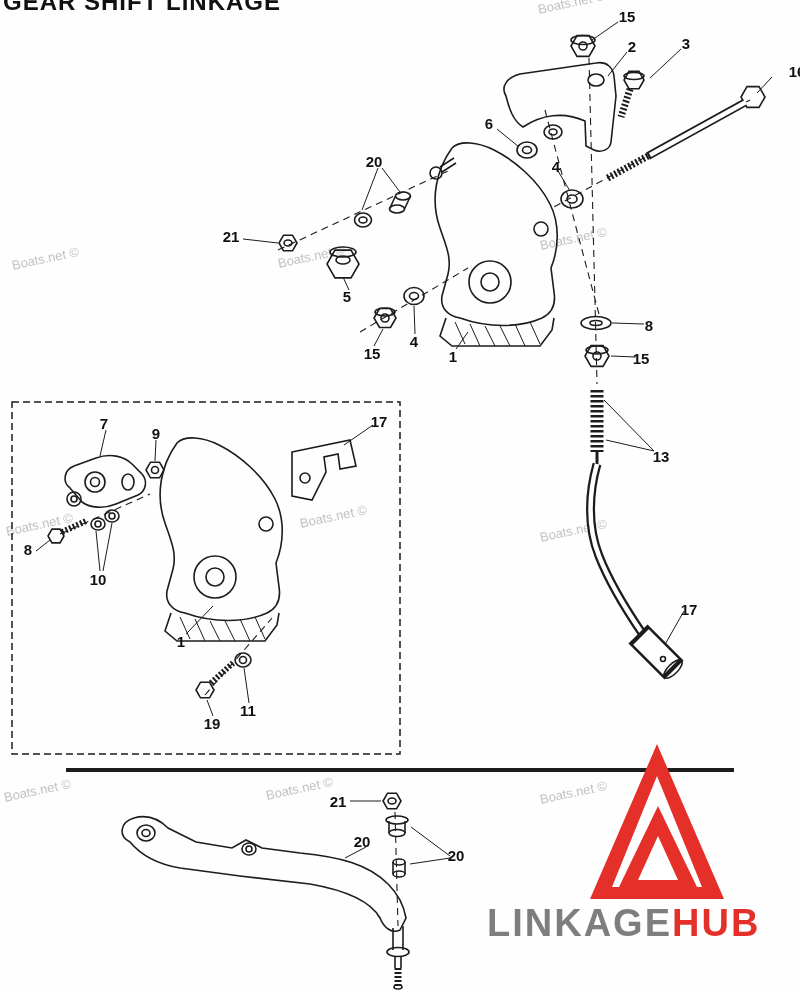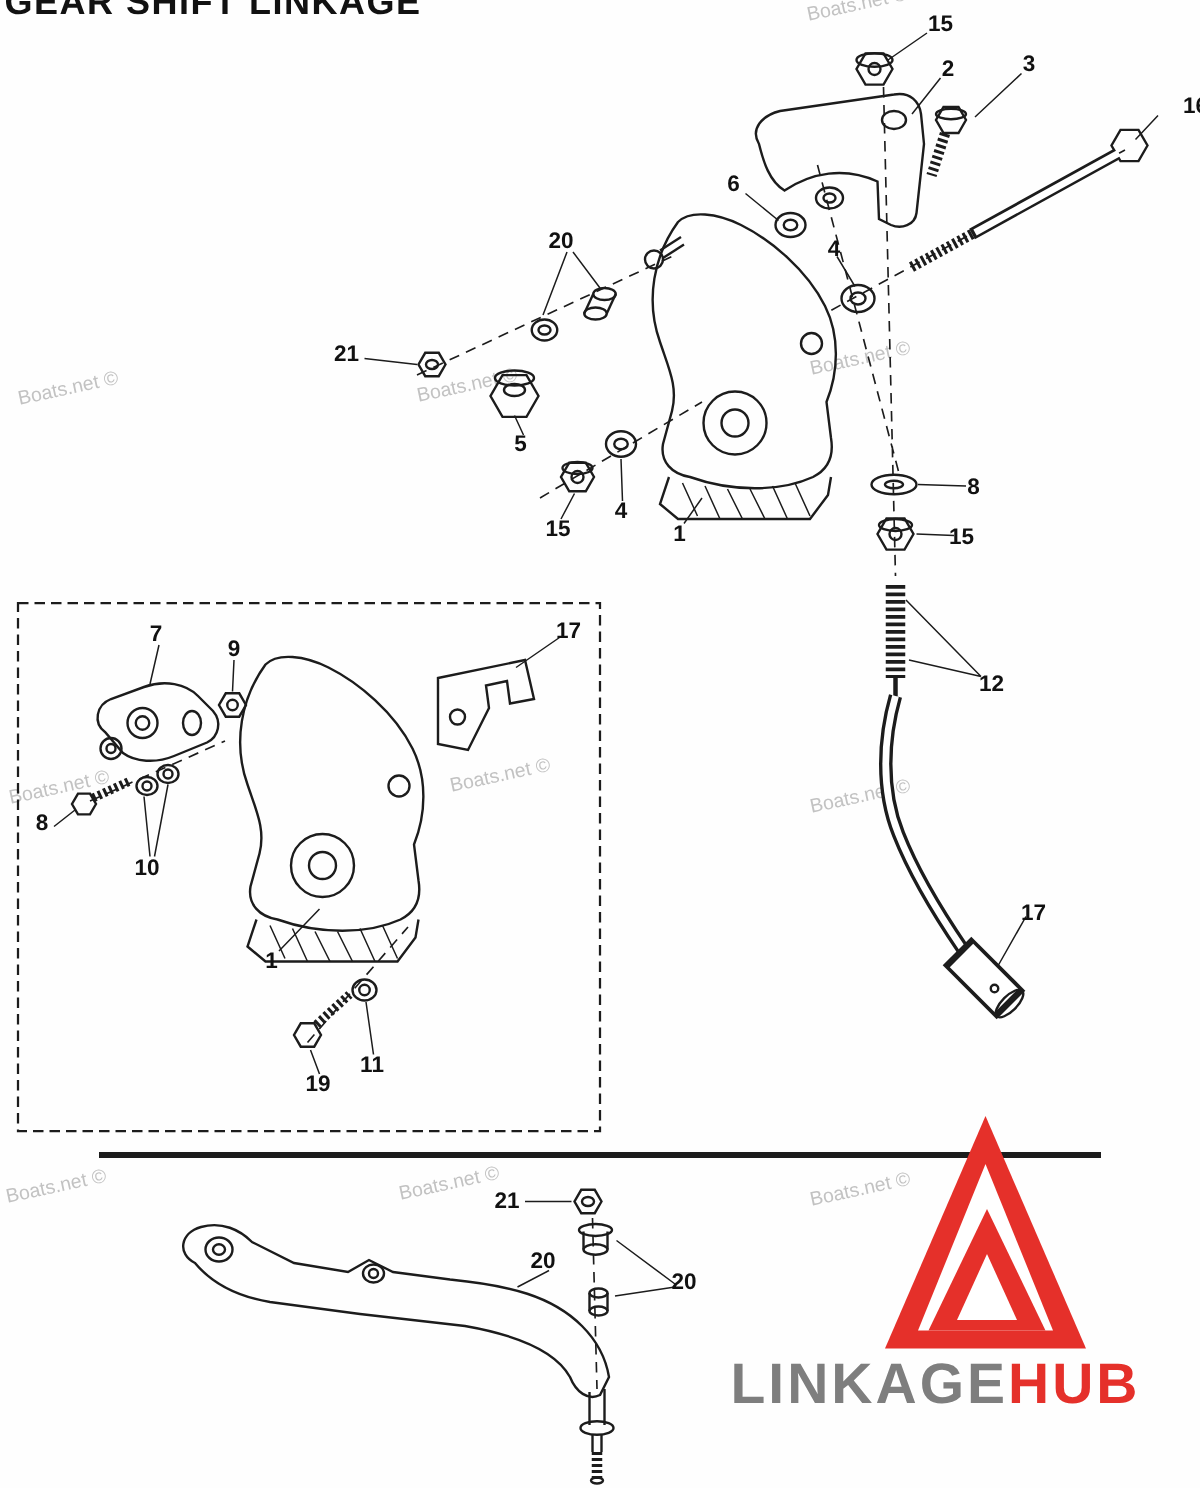--- a/index.html
+++ b/index.html
@@ -275,21 +275,21 @@
       <div class="callout" style="left: 489px; top: 123px;">6</div>
       <div class="callout" style="left: 556px; top: 166px;">4</div>
       <div class="callout" style="left: 374px; top: 161px;">20</div>
       <div class="callout" style="left: 231px; top: 236px;">21</div>
       <div class="callout" style="left: 347px; top: 296px;">5</div>
       <div class="callout" style="left: 372px; top: 353px;">15</div>
       <div class="callout" style="left: 414px; top: 341px;">4</div>
       <div class="callout" style="left: 453px; top: 356px;">1</div>
       <div class="callout" style="left: 649px; top: 325px;">8</div>
       <div class="callout" style="left: 641px; top: 358px;">15</div>
-      <div class="callout" style="left: 661px; top: 456px;">12</div>
+      <div class="callout" style="left: 661px; top: 456px;">13</div>
       <div class="callout" style="left: 689px; top: 609px;">17</div>
       <div class="callout" style="left: 104px; top: 423px;">7</div>
       <div class="callout" style="left: 156px; top: 433px;">9</div>
       <div class="callout" style="left: 379px; top: 421px;">17</div>
       <div class="callout" style="left: 28px; top: 549px;">8</div>
       <div class="callout" style="left: 98px; top: 579px;">10</div>
       <div class="callout" style="left: 181px; top: 641px;">1</div>
       <div class="callout" style="left: 212px; top: 723px;">19</div>
       <div class="callout" style="left: 248px; top: 710px;">11</div>
       <div class="callout" style="left: 338px; top: 801px;">21</div>

